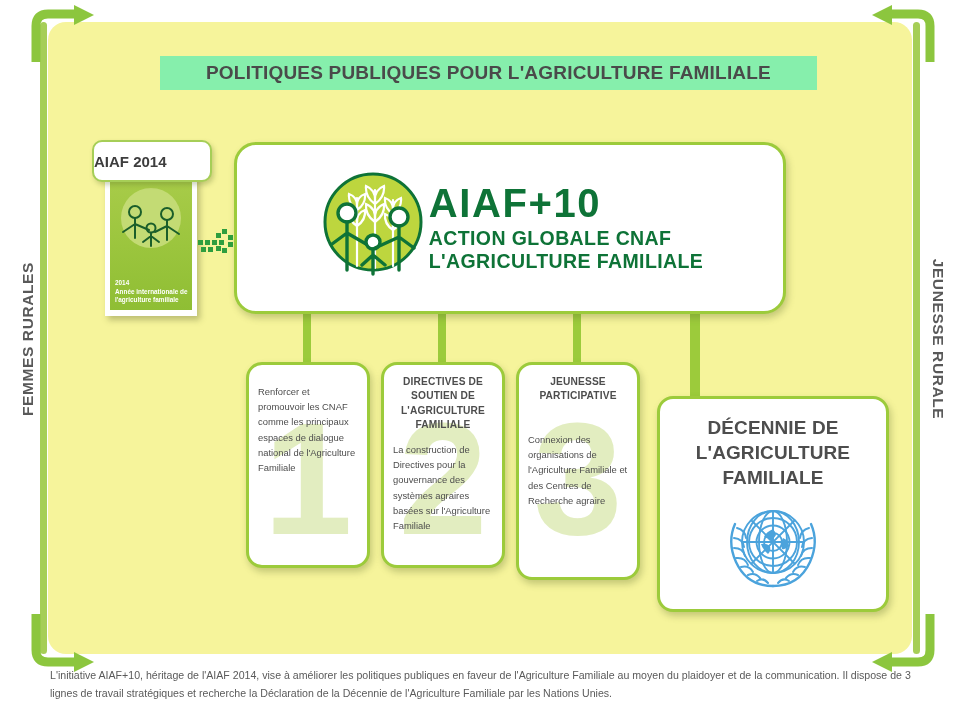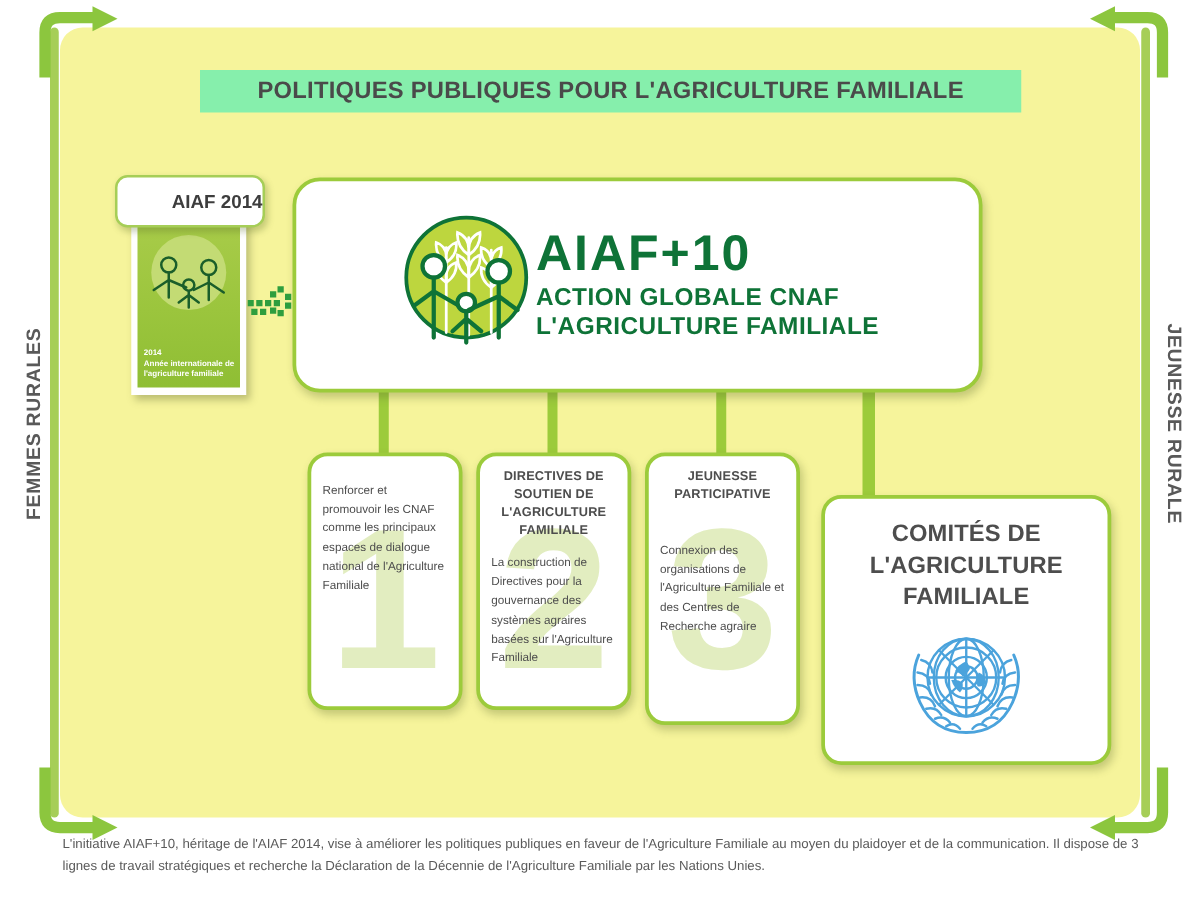--- a/index.html
+++ b/index.html
@@ -45,21 +45,21 @@
   }
   .title-band span{
     color:#4A4A4A;font-weight:bold;font-size:19px;letter-spacing:.2px;
     white-space:nowrap;
   }
 
   
   .aiaf-pill{
     position:absolute;left:92px;top:140px;width:116px;height:38px;
     background:#ffffff;border:2.5px solid #A6CE57;border-radius:10px;
-    display:flex;align-items:center;justify-content:flex-end;z-index:6;
+    display:flex;align-items:center;justify-content:flex-start;z-index:6;
     box-shadow:2px 3px 5px rgba(90,110,40,.30);
   }
   .aiaf-pill span{color:#3d3d3d;font-weight:bold;font-size:15px;}
 
   
   .poster{
     position:absolute;left:105px;top:168px;width:92px;height:148px;
     background:#ffffff;box-shadow:3px 4px 6px rgba(80,90,40,.35);
     z-index:5;padding:4px 5px 6px 5px;box-sizing:border-box;
   }
@@ -259,21 +259,21 @@
     <div class="s-body">La construction de Directives pour la gouvernance des systèmes agraires basées sur l'Agriculture Familiale</div>
   </div>
 
   <div class="card s-card s3">
     <div class="watermark">3</div>
     <div class="s-head">JEUNESSE PARTICIPATIVE</div>
     <div class="s-body">Connexion des organisations de l'Agriculture Familiale et des Centres de Recherche agraire</div>
   </div>
 
   <div class="card dec-card">
-    <div class="dec-title">COMITÉS DE L'AGRICULTURE FAMILIALE</div>
+    <div class="dec-title">DÉCENNIE DE L'AGRICULTURE FAMILIALE</div>
     <span class="un-logo">
       <svg width="104" height="96" viewBox="0 0 104 96">
         <g stroke="#4BA3DC" stroke-width="1.9" fill="none">
           <circle cx="52" cy="44" r="31"></circle>
           <circle cx="52" cy="44" r="24"></circle>
           <circle cx="52" cy="44" r="16.5"></circle>
           <circle cx="52" cy="44" r="9"></circle>
           <path d="M52 13 L52 75 M21 44 L83 44"></path>
           <path d="M30 22 L74 66 M74 22 L30 66"></path>
           <ellipse cx="52" cy="44" rx="14" ry="31"></ellipse>

